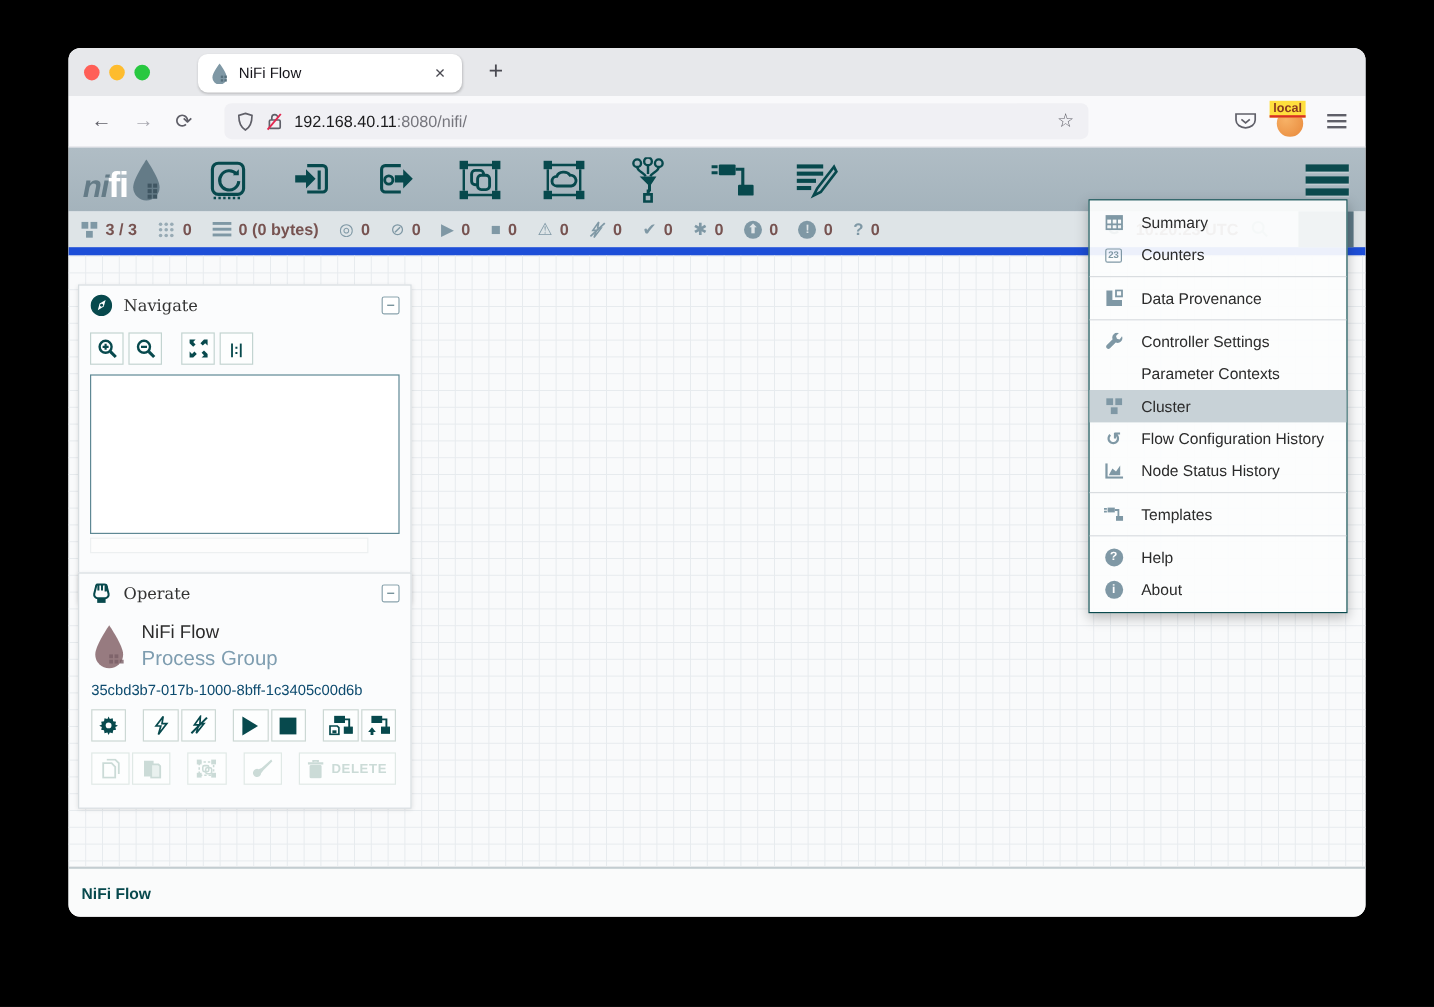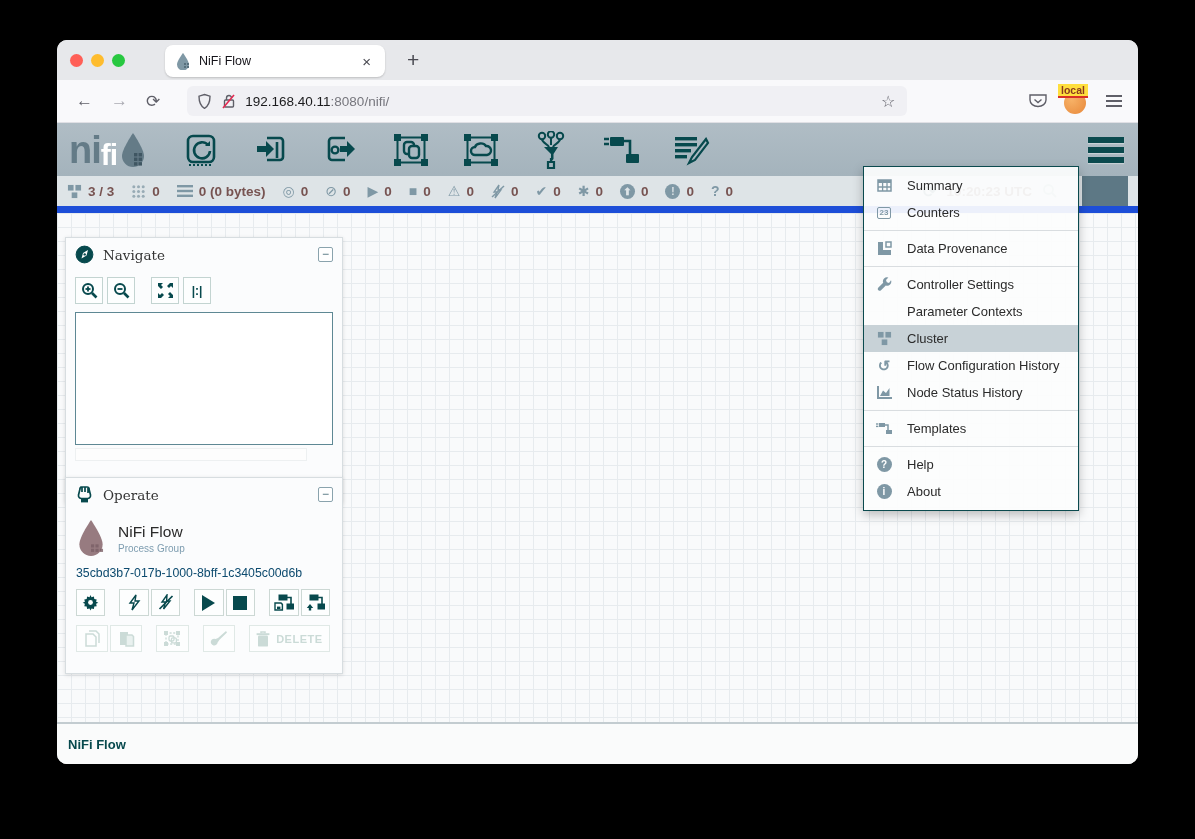--- a/index.html
+++ b/index.html
@@ -35,21 +35,21 @@
   .avatar-wrap { position:relative; width:26px; height:24px; }
   .avatar { width:22px; height:22px; border-radius:50%; background:radial-gradient(circle at 35% 35%, #f7b267, #e8883a); margin-top:3px; }
   .profile-badge { position:absolute; top:-5px; left:-6px; background:#ffd row; background:#ffdf3e;
             color:#8a3a1f; font-size:10.5px; font-weight:bold; padding:0 3px; border-bottom:2px solid #d93025; }
   .burger { width:16px; height:12px; display:flex; flex-direction:column; justify-content:space-between; }
   .burger i { height:1.8px; background:#5f5f68; display:block; }
 
   
   .nifi-toolbar { height:53px; background:linear-gradient(#b0bdc5,#a4b3bc); display:flex; align-items:center; padding:0 12px; position:relative; }
   .logo { display:flex; align-items:flex-end; margin-right:34px; }
-  .logo-ni { font-size:38px; font-weight:bold; letter-spacing:-1px; color:#647b87; line-height:.9; }
+  .logo-ni { font-size:26px; font-weight:bold; letter-spacing:-1px; color:#647b87; line-height:.9;font-style:italic; }
   .logo-fi { font-size:30px; font-weight:bold; letter-spacing:-1px; color:#fff; line-height:.9; }
   .components { display:flex; align-items:center; gap:30px; }
   .comp { width:40px; height:40px; display:flex; align-items:center; justify-content:center; cursor:grab; }
   .comp svg { stroke:#07494d; fill:none; stroke-width:1.8; }
   .nifi-burger { position:absolute; right:14px; top:14px; width:36px; height:26px;
                  display:flex; flex-direction:column; justify-content:space-between; cursor:pointer; }
   .nifi-burger i { height:6px; background:#0b4a4e; box-shadow:0 1px 1px rgba(255,255,255,.35); }
 
   
   .statusbar { height:37px; background:#dee4e7; border-bottom:7px solid #1d4ed8;
@@ -80,36 +80,36 @@
   .nav-buttons { display:flex; gap:4px; margin:6px 9px 8px; }
   .sq-btn { width:28px; height:27px; background:#fdfefe; border:1px solid #c3d4d1;
             display:flex; align-items:center; justify-content:center; color:#07494d; }
   .sq-btn.gap { margin-left:12px; }
   .birdseye { margin:0 9px; height:133px; background:#fff; border:1px solid #5e8894; }
   .bird-strip { margin:3px 9px 8px 9px; width:232px; height:13px; background:#fdfdfd; border:1px solid #edf0f1; }
 
   .op-body { padding:4px 10px 10px; }
   .op-flowrow { display:flex; align-items:center; gap:12px; margin-top:4px; }
   .op-name { font-size:15.5px; color:#2b2b2b; }
-  .op-type { font-size:10px; color:#7e9db0; margin-top:2px; }
+  .op-type { font-size:17px; color:#7e9db0; margin-top:2px; }
   .op-id { font-size:12.3px; color:#0c4a6e; margin-top:9px; white-space:nowrap; }
   .op-row { display:flex; margin-top:9px; }
   .op-btn { width:34px; height:27px; background:#fdfefe; border:1px solid #ccd8d4;
             display:flex; align-items:center; justify-content:center; color:#07494d; margin-right:2px; }
   .op-btn.g { margin-left:12px; }
   .op-btn svg { stroke:#07494d; fill:#07494d; }
   .op-btn.dis { border-color:#e0e9e6; color:#cbdbd7; }
   .op-btn.dis svg { stroke:#cbdbd7; fill:#cbdbd7; }
   .op-btn.wide { width:86px; gap:6px; }
   .del-label { font-size:11px; font-weight:bold; letter-spacing:.5px; color:#cbdbd7; }
   .play { width:0; height:0; border-left:13px solid #07494d; border-top:8px solid transparent; border-bottom:8px solid transparent; }
   .stopsq { width:14px; height:14px; background:#07494d; }
 
   
-  .gmenu { position:absolute; left:806px; top:126px; width:216px; z-index:60;
+  .gmenu { position:absolute; left:850px; top:126px; width:216px; z-index:60;
            background:rgba(252,253,253,.93); border:1px solid #0b4a4e;
            box-shadow:0 4px 10px rgba(0,0,0,.25); padding:5px 0; }
   .m-item { height:27px; display:flex; align-items:center; padding:0 10px; cursor:pointer; }
   .m-item.hl { background:#c8d2d7; }
   .m-ico { width:20px; display:flex; justify-content:center; color:#7f98a5; font-size:14px; }
   .m-label { font-size:13px; color:#2b2b2b; margin-left:13px; white-space:nowrap; }
   .m-sep { height:1px; background:#d9dde0; margin:4px 0; }
   .m-circ { width:15px; height:15px; border-radius:50%; background:#7f98a5; color:#fff;
             font-size:10px; font-weight:bold; display:flex; align-items:center; justify-content:center; }
   .m-23 { border:1.4px solid #7f98a5; border-radius:2px; font-size:8px; font-weight:bold;

